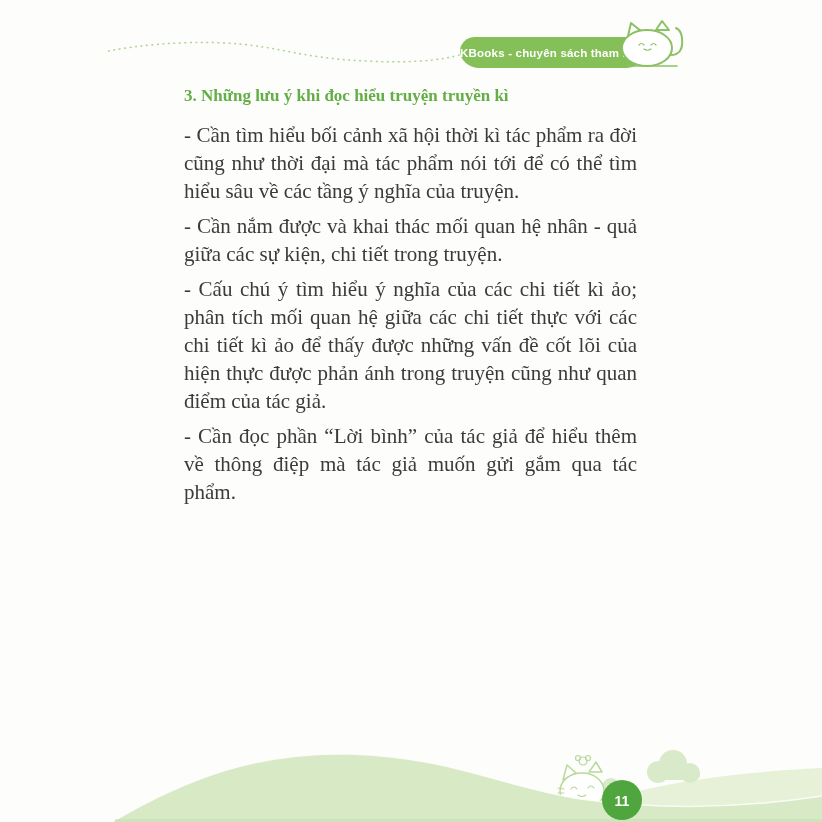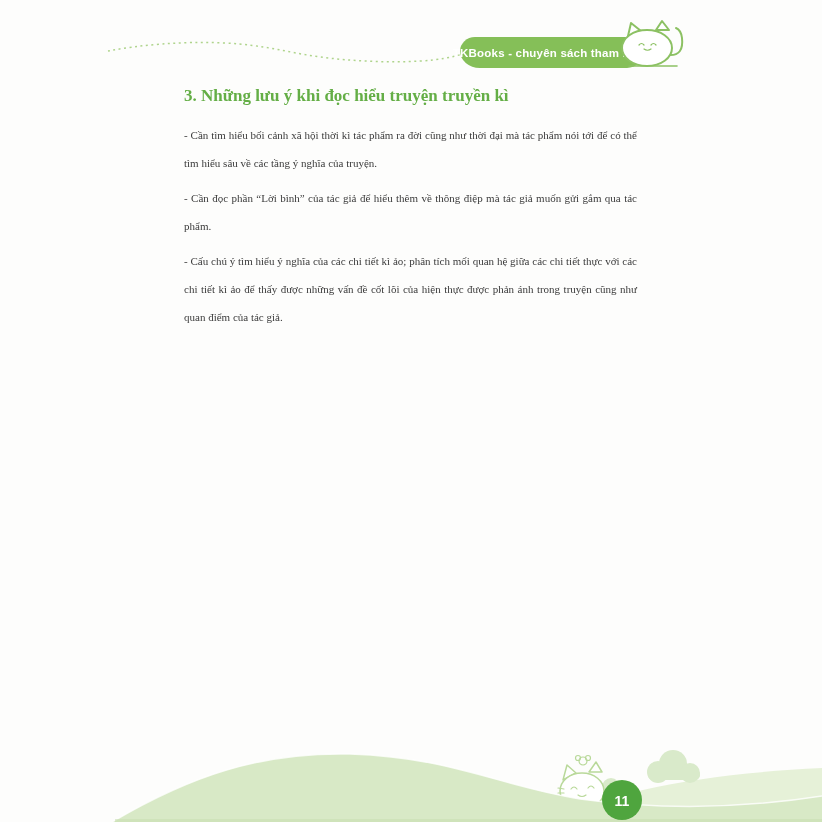--- a/index.html
+++ b/index.html
@@ -26,21 +26,21 @@
   
   .content {
     position:absolute; left:184px; top:84px; width:453px;
     color:#3b3b3b;
   }
   .content h2 {
     margin:0 0 13px 0; font-size:17px; line-height:24px;
     color:#64ae46; font-weight:bold;
   }
   .content p {
-    margin:0 0 7px 0; font-size:11px; line-height:28px;
+    margin:0 0 7px 0; font-size:21px; line-height:28px;
     text-align:justify;
   }
 
   
   .footer-svg { position:absolute; left:0; bottom:0; width:822px; height:122px; }
 </style>
 </head>
 <body>
 
 <div class="page">
@@ -64,22 +64,23 @@
     <g stroke="#8cc163" stroke-width="1.2" fill="none" stroke-linecap="round">
       <path d="M 28 26 q 2.5 -3 5 0"></path>
       <path d="M 40 26 q 2.5 -3 5 0"></path>
       <path d="M 33 30 q 3.5 2.5 7 0"></path>
     </g>
   </svg>
 
   <div class="content">
     <h2>3. Những lưu ý khi đọc hiểu truyện truyền kì</h2>
     <p>- Cần tìm hiểu bối cảnh xã hội thời kì tác phẩm ra đời cũng như thời đại mà tác phẩm nói tới để có thể tìm hiểu sâu về các tầng ý nghĩa của truyện.</p>
+    <p>- Cần nắm được và khai thác mối quan hệ nhân - quả giữa các sự kiện, chi tiết trong truyện.</p>
+    <p>- Cấu chú ý tìm hiểu ý nghĩa của các chi tiết kì ảo; phân tích mối quan hệ giữa các chi tiết thực với các chi tiết kì ảo để thấy được những vấn đề cốt lõi của hiện thực được phản ánh trong truyện cũng như quan điểm của tác giả.</p>
     <p>- Cần đọc phần “Lời bình” của tác giả để hiểu thêm về thông điệp mà tác giả muốn gửi gắm qua tác phẩm.</p>
-    <p>- Cấu chú ý tìm hiểu ý nghĩa của các chi tiết kì ảo; phân tích mối quan hệ giữa các chi tiết thực với các chi tiết kì ảo để thấy được những vấn đề cốt lõi của hiện thực được phản ánh trong truyện cũng như quan điểm của tác giả.</p>
   </div>
 
   <svg class="footer-svg" viewBox="0 0 822 122">
 
     <path d="M 540 122 C 620 90 700 74 822 68 L 822 122 Z" fill="#e6f1d8"></path>
 
     <g fill="#d9eaca">
       <circle cx="658" cy="72" r="11"></circle>
       <circle cx="673" cy="64" r="14"></circle>
       <circle cx="690" cy="73" r="10"></circle>

